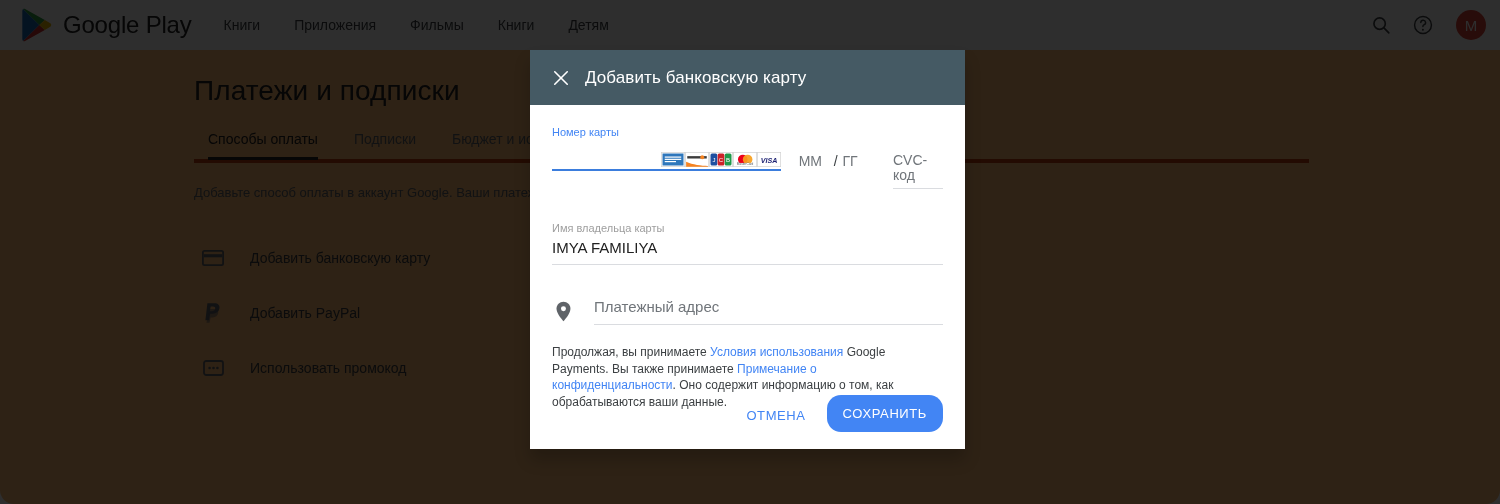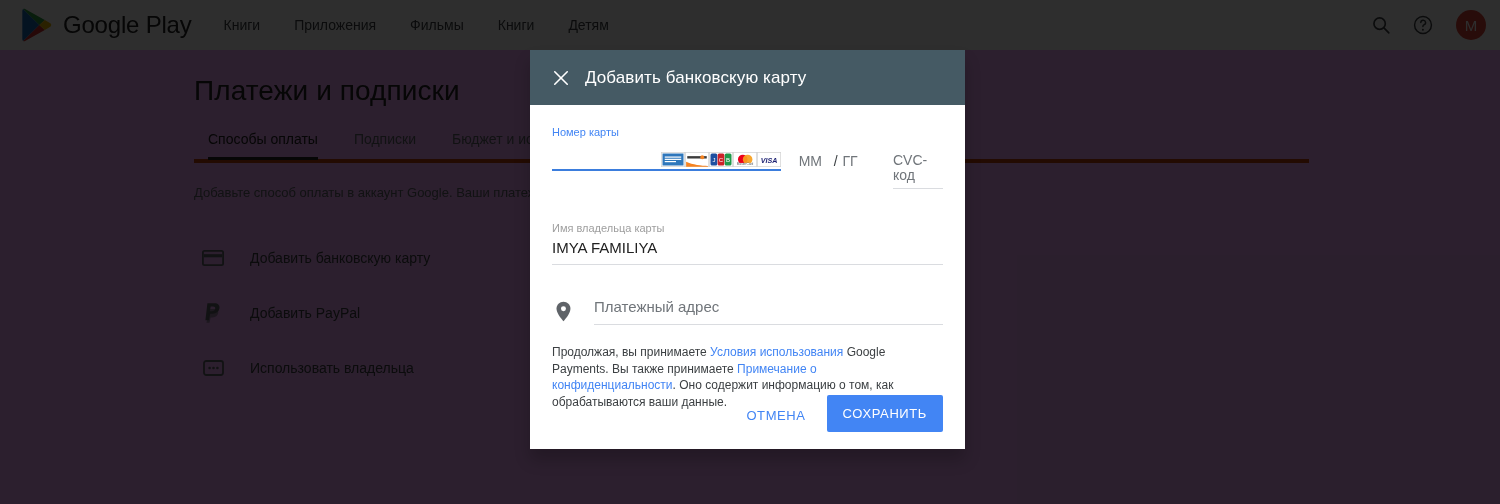--- a/index.html
+++ b/index.html
@@ -8,21 +8,22 @@
     margin: 0; padding: 0;
     width: 1500px; height: 504px;
     overflow: hidden;
     font-family: "Liberation Sans", sans-serif;
     background: #ffffff;
   }
 
   
   #page {
     position: absolute; inset: 0;
-    background: #f0abfc;
+    background: #fdba74;
+    border-radius: 14px;
   }
 
   
   #header {
     position: absolute; top: 0; left: 0;
     width: 1500px; height: 50px;
     background: #ffffff;
     display: flex; align-items: center;
   }
   #brand { display: flex; align-items: center; margin-left: 22px; }
@@ -175,21 +176,21 @@
     position: absolute; right: 22px; bottom: 17px;
     display: flex; align-items: flex-end;
   }
   #cancel-btn {
     font-size: 13px; color: #4285f4; letter-spacing: 0.6px;
     padding: 9px 11px; cursor: pointer; background: none; border: none;
     font-family: inherit;
   }
   #save-btn {
     font-size: 13px; color: #ffffff; letter-spacing: 0.6px;
-    background: #4285f4; border: none; border-radius: 2px;
+    background: #4285f4; border: none; border-radius: 14px;
     padding: 11px 16px; margin-left: 10px; cursor: pointer;
     font-family: inherit;
   }
 </style>
 </head>
 <body>
 
 <div id="page">
 
   <div id="header">
@@ -259,21 +260,21 @@
       </div>
       <div class="method">
         <span class="method-icon">
           <svg width="21" height="16" viewBox="0 0 21 16">
             <rect x="1" y="1" width="19" height="14" rx="2.2" fill="none" stroke="#5f6368" stroke-width="1.8"></rect>
             <circle cx="6.6" cy="8" r="1.3" fill="#5f6368"></circle>
             <circle cx="10.5" cy="8" r="1.3" fill="#5f6368"></circle>
             <circle cx="14.4" cy="8" r="1.3" fill="#5f6368"></circle>
           </svg>
         </span>
-        <span class="method-label">Использовать владельца</span>
+        <span class="method-label">Использовать промокод</span>
       </div>
     </div>
   </div>
 </div>
 
 <div id="scrim"></div>
 
 <div id="modal">
 
   <div id="modal-header">

